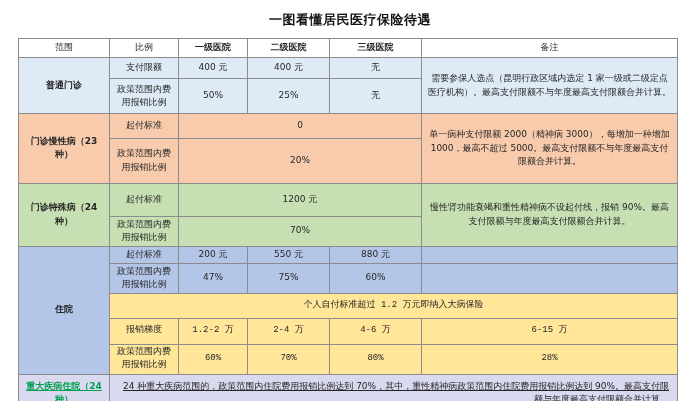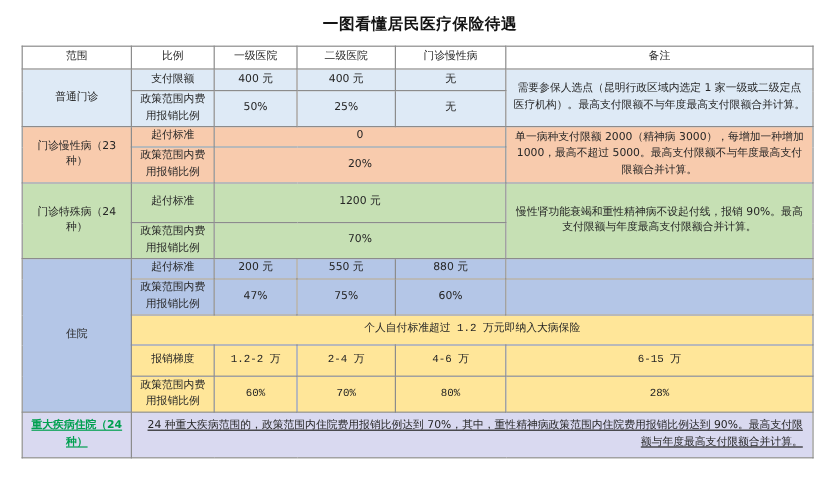--- a/index.html
+++ b/index.html
@@ -4,22 +4,22 @@
 <style>
   * { margin:0; padding:0; box-sizing:border-box; }
   html,body { width:700px; height:401px; background:#ffffff; font-family:"DejaVu Sans", sans-serif; }
   .page { position:relative; width:700px; height:401px; background:#fff; overflow:hidden; }
   .title { position:absolute; top:11px; left:0; width:100%; text-align:center;
            font-size:13px; font-weight:bold; color:#141414; letter-spacing:.5px; }
   table { position:absolute; left:18px; top:38px; width:659px; border-collapse:collapse; table-layout:fixed; }
   th,td { border:1px solid #8c8c8c; font-size:9px; color:#262626; text-align:center;
           vertical-align:middle; padding:1px 4px; font-weight:normal; line-height:1.5; overflow:hidden; }
   th { background:#ffffff; }
-  .b { font-weight:normal; }
-  .remark { padding:2px 6px;margin-top:20px; }
+  .b { font-weight:bold; }
+  .remark { padding:14px 6px;margin-top:20px; }
   .left { text-align:right; padding:3px 8px; }
   
   .h19{height:19px}.h18{height:18px}.h28{height:28px}.h17{height:17px}
   .h33{height:33px}.h25{height:25px}.h26{height:26px}.h38{height:38px}
   
   .sec-blue   td { background: var(--light-blue,   #DEEAF6); }
   .sec-peach  td { background: var(--peach,        #F8CBAD); }
   .sec-green  td { background: var(--green,        #C6E0B4); }
   .sec-peri   td { background: var(--periwinkle,   #B4C6E7); }
   .sec-yellow td { background: var(--yellow,       #FFE699); font-family: Liberation Mono, monospace; }
@@ -42,21 +42,21 @@
         <col style="width:92px">
         <col style="width:256px">
     </colgroup>
 
     <tbody>
         <tr class="h19">
       <th>范围</th>
       <th>比例</th>
       <th class="b">一级医院</th>
       <th class="b">二级医院</th>
-      <th class="b">门诊慢性病</th>
+      <th class="b">三级医院</th>
       <th>备注</th>
     </tr>
 
     <tr class="sec-blue h18">
       <td rowspan="2" class="b">普通门诊</td>
       <td>支付限额</td>
       <td>400 元</td>
       <td>400 元</td>
       <td>无</td>
       <td rowspan="2" class="remark">需要参保人选点（昆明行政区域内选定 1 家一级或二级定点医疗机构）。最高支付限额不与年度最高支付限额合并计算。</td>

